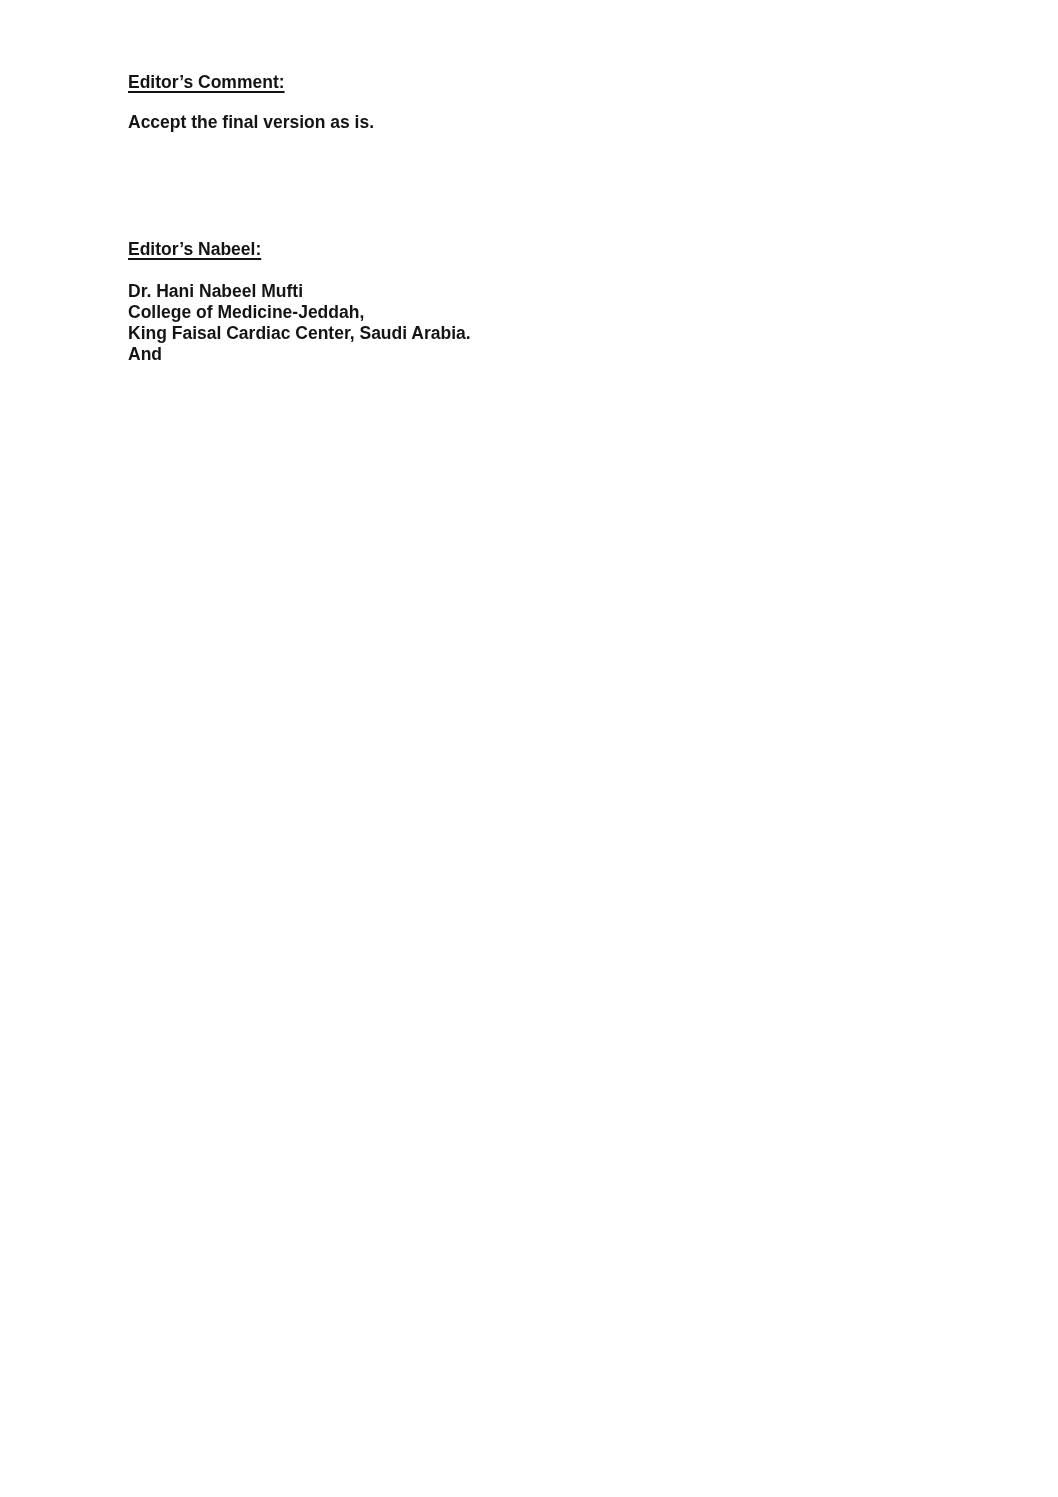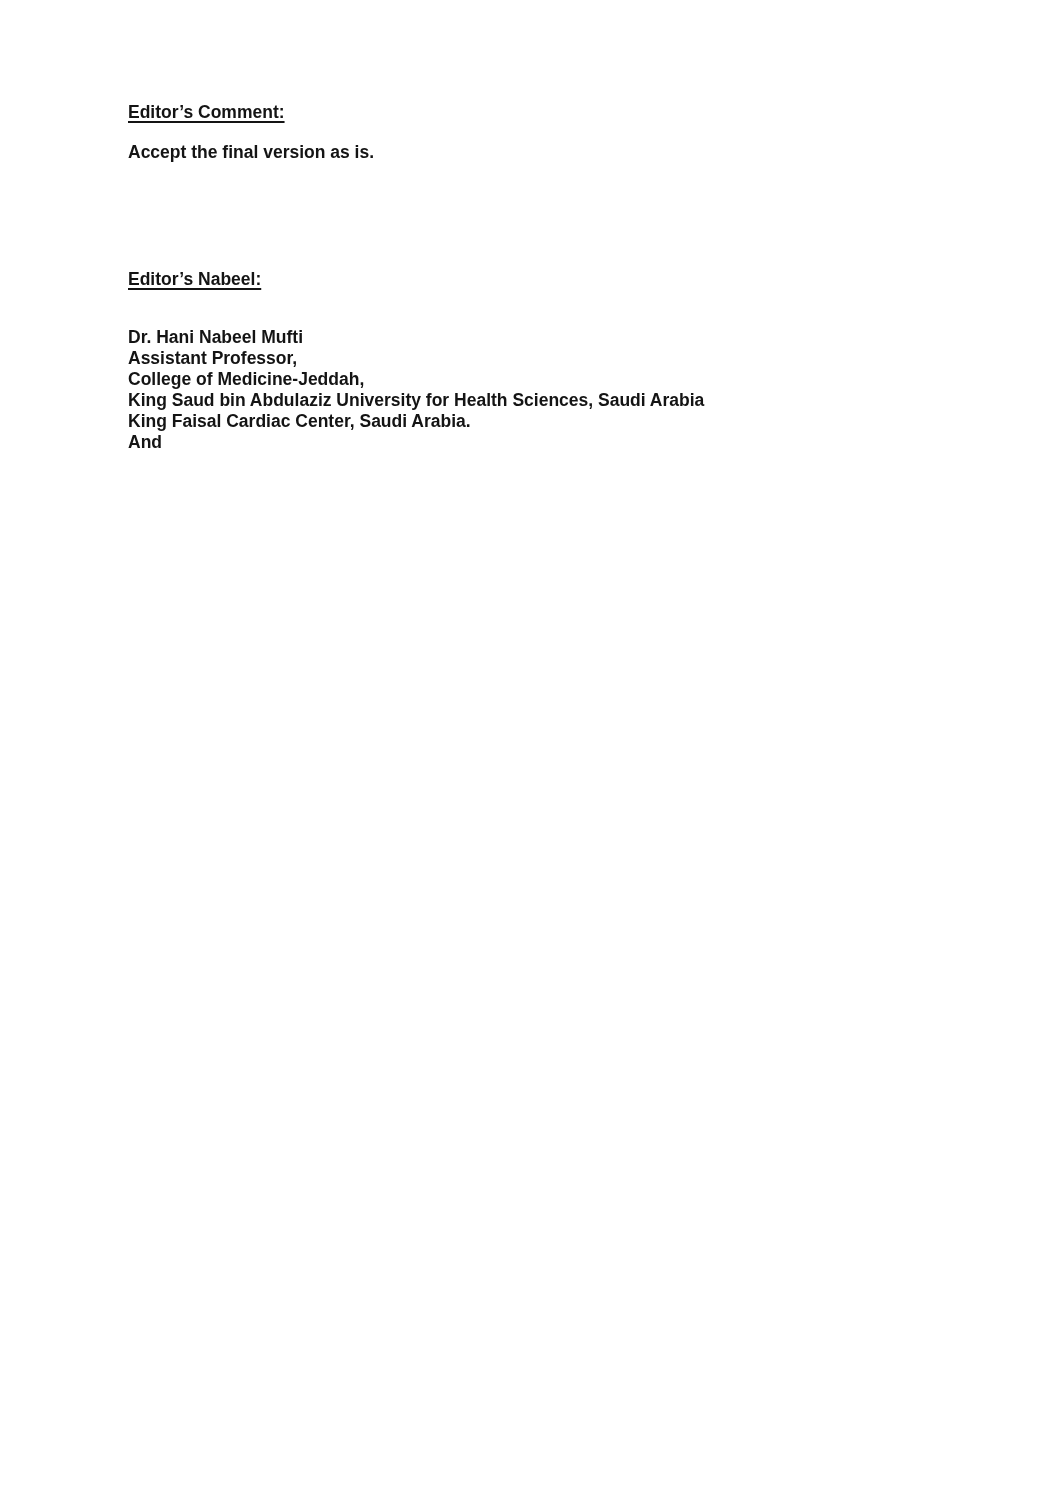--- a/index.html
+++ b/index.html
@@ -6,21 +6,21 @@
     margin: 0;
     padding: 0;
     background: #ffffff;
   }
   .page {
     position: relative;
     width: 1058px;
     height: 1497px;
     background: #ffffff;
     box-sizing: border-box;
-    padding: 102px 80px 0 128px;
+    padding: 72px 80px 0 128px;
     font-family: "Liberation Sans", "DejaVu Sans", sans-serif;
     font-size: 17.5px;
     line-height: 21px;
     color: #141414;
     overflow: hidden;
   }
   .section-heading {
     font-size: 17.5px;
     line-height: 21px;
     font-weight: 700;
@@ -30,40 +30,38 @@
     margin: 0 0 19px 0;
   }
   .doc-line {
     margin: 0;
     font-weight: bold;
   }
   .section-details {
     margin-top: 106px;
   }
   .doc-lines {
-    margin-top: 37px;
+    margin-top: 21px;
   }
 </style>
 </head>
 <body>
 
 <div class="page">
   <div class="doc-content">
 
     <section class="doc-section">
       <h2 class="section-heading">Editor’s Comment:</h2>
       <p class="doc-line">Accept the final version as is.</p>
     </section>
 
     <section class="doc-section section-details">
       <h2 class="section-heading">Editor’s Nabeel:</h2>
       <div class="doc-lines">
         <p class="doc-line">Dr. Hani Nabeel Mufti</p>
-        <p class="doc-line">Assistant Professor,</p>
         <p class="doc-line">College of Medicine-Jeddah,</p>
-        <p class="doc-line">King Saud bin Abdulaziz University for Health Sciences, Saudi Arabia</p>
         <p class="doc-line">King Faisal Cardiac Center, Saudi Arabia.</p>
         <p class="doc-line">And</p>
       </div>
     </section>
 
   </div>
 </div>
 
 </body></html>

